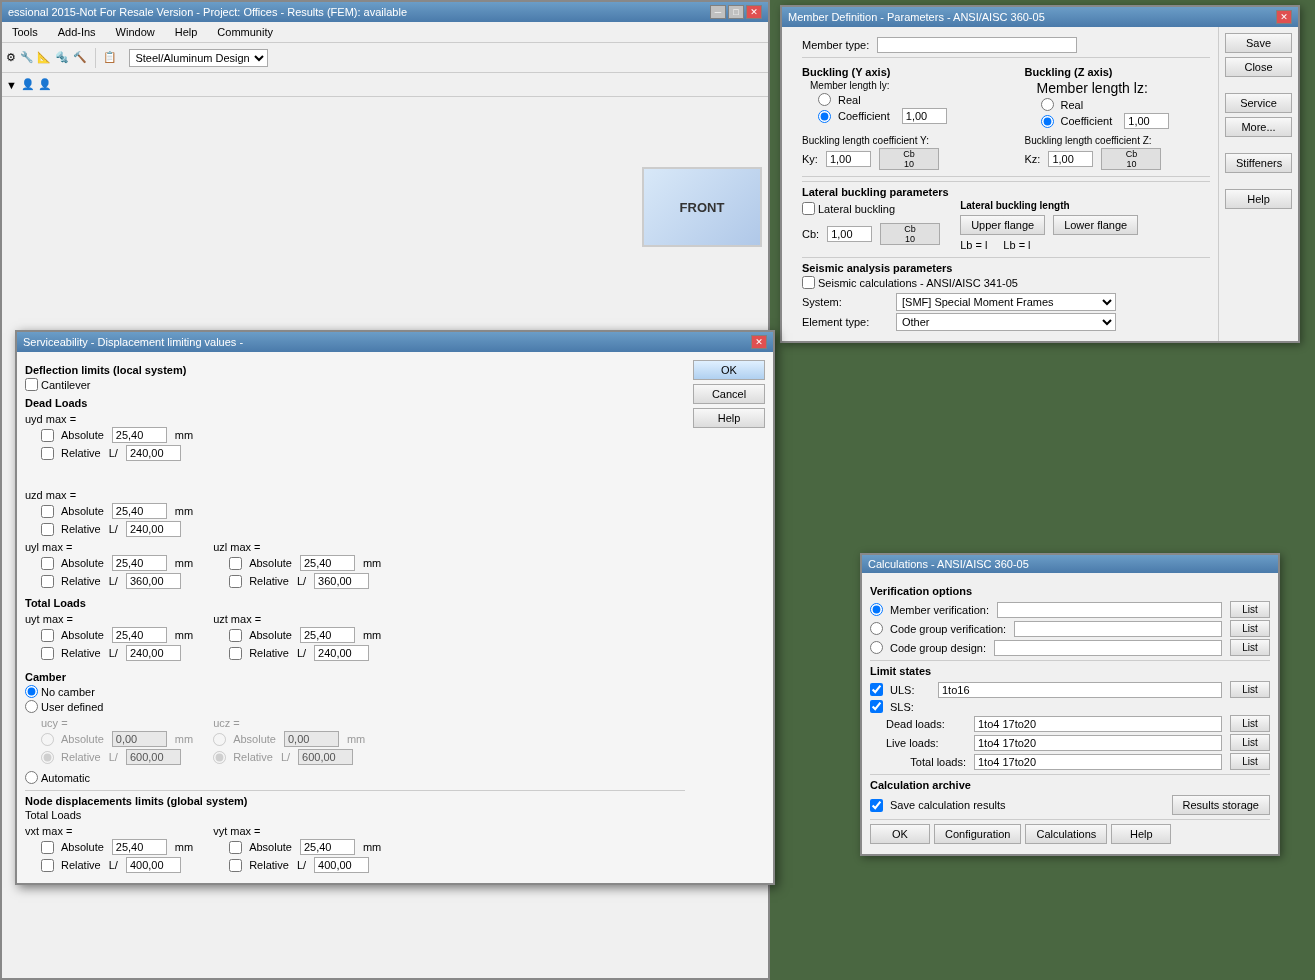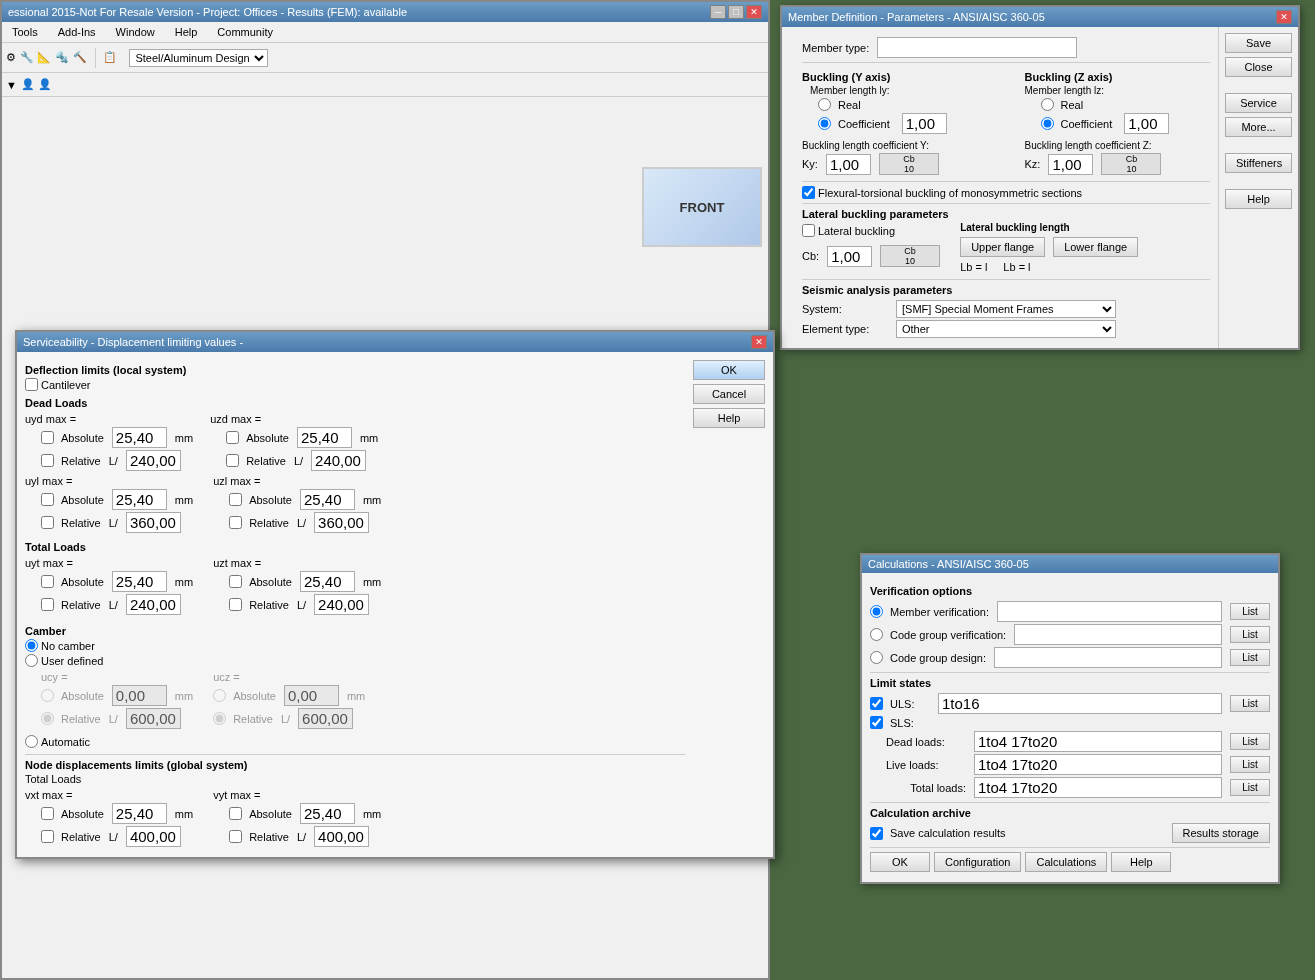--- a/index.html
+++ b/index.html
@@ -100,21 +100,21 @@
       border: 2px solid #888;
       box-shadow: 2px 2px 8px rgba(0,0,0,0.4);
       z-index: 15;
     }
 
     
     input[type="text"], input[type="number"] {
       border: 1px solid #aaa;
       background: white;
       padding: 1px 3px;
-      font-size: 15px;
+      font-size: 11px;
     }
     input[type="checkbox"], input[type="radio"] {
       margin-right: 3px;
     }
     select {
       border: 1px solid #aaa;
       background: white;
       padding: 1px;
       font-size: 11px;
     }
@@ -267,21 +267,21 @@
             <label>Real</label>
           </div>
           <div class="form-row indent">
             <input type="radio" name="buckling_y" checked="" style="">
             <label>Coefficient</label>
             <input type="text" class="value-input" style="width: 45px; margin-left: 8px;" value="1,00">
           </div>
         </div>
         <div class="col-half">
           <div class="section-label">Buckling (Z axis)</div>
-          <div style="margin-left:0; font-size:10px;">Member length lz:</div>
+          <div style="margin-left:12px; font-size:14px;">Member length lz:</div>
           <div class="form-row indent">
             <input type="radio" name="buckling_z" style="">
             <label>Real</label>
           </div>
           <div class="form-row indent">
             <input type="radio" name="buckling_z" checked="" style="">
             <label>Coefficient</label>
             <input type="text" class="value-input" style="width: 45px; margin-left: 8px;" value="1,00">
           </div>
         </div>
@@ -301,24 +301,20 @@
           <div class="form-row">
             <label>Kz:</label>
             <input type="text" style="width: 45px; margin: 0px 4px;" value="1,00">
             <button class="coeff-button" style="width:28px;height:22px;font-size:9px;">Cb<br>10</button>
           </div>
         </div>
       </div>
 
       <div class="separator-h"></div>
 
-      <div class="checkbox-row">
-        <input type="checkbox" checked="" style="">
-        <label>Flexural-torsional buckling of monosymmetric sections</label>
-      </div>
 
       <div class="separator-h"></div>
 
       <div>
         <div class="section-label">Lateral buckling parameters</div>
         <div style="display:flex; align-items:flex-start; gap:20px;">
           <div>
             <div class="checkbox-row">
               <input type="checkbox" style="">
               <label>Lateral buckling</label>
@@ -340,20 +336,24 @@
               <span>Lb = l</span>
             </div>
           </div>
         </div>
       </div>
 
       <div class="separator-h"></div>
 
       <div>
         <div class="section-label">Seismic analysis parameters</div>
+        <div class="checkbox-row">
+          <input type="checkbox" style="">
+          <label>Seismic calculations - ANSI/AISC 341-05</label>
+        </div>
         <div class="form-row" style="margin-top:4px;">
           <label style="width:90px;">System:</label>
           <select style="width:220px;">
             <option>[SMF] Special Moment Frames</option>
           </select>
         </div>
         <div class="form-row">
           <label style="width:90px;">Element type:</label>
           <select style="width:220px;">
             <option>Other</option>
@@ -391,21 +391,21 @@
 
     <div style="margin-right:80px;">
 
       <div class="section-label">Deflection limits (local system)</div>
       <div class="checkbox-row indent">
         <input type="checkbox" style="">
         <label>Cantilever</label>
       </div>
 
       <div class="section-label" style="margin-top:6px;">Dead Loads</div>
-      <div style="display:flex; gap:17px;">
+      <div style="display:flex; gap:24px;flex-direction:column;">
 
         <div>
           <div class="form-row">
             <span style="width:70px;">uyd max =</span>
           </div>
           <div class="form-row indent">
             <input type="checkbox" style="">
             <label>Absolute</label>
             <input type="text" style="width: 55px; margin: 0px 4px;" value="25,40">
             <span>mm</span>

